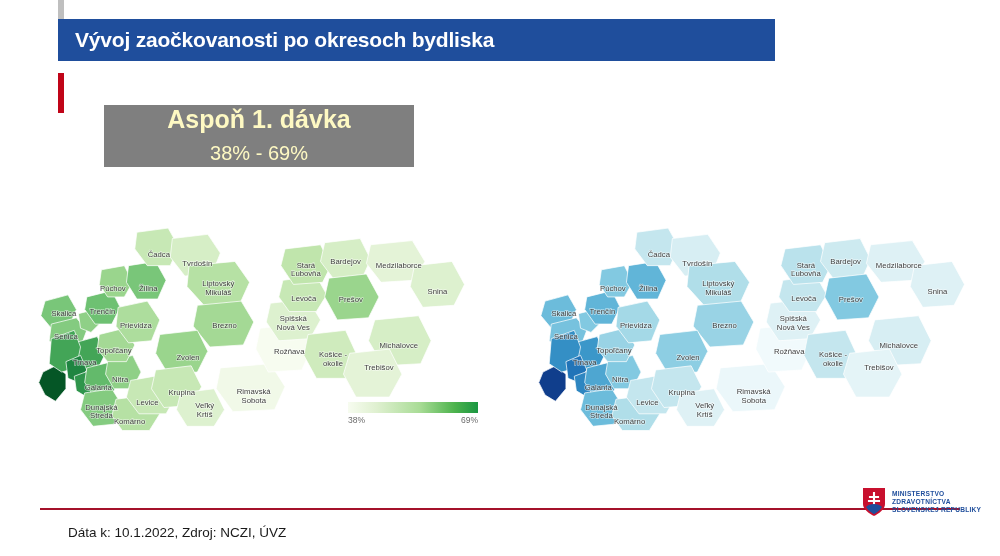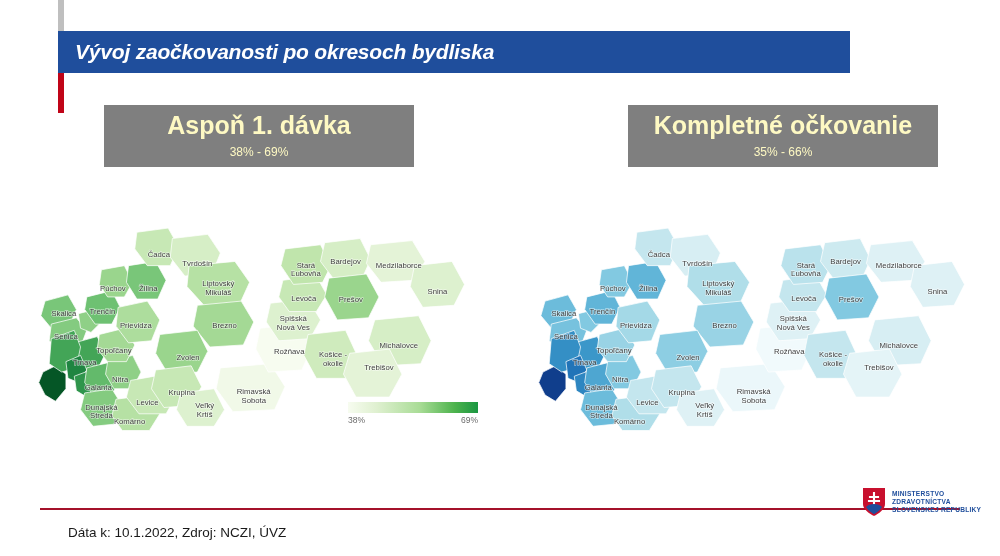--- a/index.html
+++ b/index.html
@@ -24,24 +24,24 @@
     background: #bfbfbf;
   }
   .accent-red {
     position: absolute; left: 58px; top: 73px;
     width: 6px; height: 40px;
     background: #c00418;
   }
 
   
   .title-bar {
-    position: absolute; left: 58px; top: 31px;
-    width: 792px; height: 42px;
+    position: absolute; left: 58px; top: 19px;
+    width: 717px; height: 42px;
     background: #1f4e9c;
-    display: flex; align-items: center; font-style: italic;
+    display: flex; align-items: center;
   }
   .title-text {
     color: #ffffff;
     font-size: 21px;
     font-weight: bold;
     letter-spacing: -0.2px;
     padding-left: 17px;
     white-space: nowrap;
   }
 
@@ -55,21 +55,21 @@
     color: #fef9c3;
   }
   .panel-head.left  { left: 104px; top: 105px; width: 310px; }
   .panel-head.right { left: 628px; top: 105px; width: 310px; }
   .panel-title {
     font-size: 25px; font-weight: bold;
     line-height: 1.05;
     white-space: nowrap;
   }
   .panel-range {
-    font-size: 12px; font-weight: normal;
+    font-size: 20px; font-weight: normal;
     line-height: 1.3;
     margin-top: 7px;
     white-space: nowrap;
   }
 
   
   .map-wrap { position: absolute; top: 205px; width: 480px; height: 235px; }
   .map-wrap.left  { left: 20px; }
   .map-wrap.right { left: 520px; }
   .map-wrap svg { display: block; width: 480px; height: 235px; }
@@ -134,24 +134,20 @@
 
   <div class="title-bar">
     <div class="title-text">Vývoj zaočkovanosti po okresoch bydliska</div>
   </div>
 
   <div class="panel-head left">
     <div class="panel-title">Aspoň 1. dávka</div>
     <div class="panel-range">38% - 69%</div>
   </div>
 
-  <div class="panel-head right">
-    <div class="panel-title">Kompletné očkovanie</div>
-    <div class="panel-range">35% - 66%</div>
-  </div>
 
   <div class="map-wrap left">
     <svg viewBox="0 0 460 225" preserveAspectRatio="xMidYMid meet">
       <g id="shapes-left">
           <polygon points="22,160 34,154 44,162 44,176 34,188 24,182 18,170" class="district" fill="rgb(5,86,38)"></polygon>
           <polygon points="24,92 46,86 54,100 48,114 30,118 20,106" class="district" fill="rgb(121,198,121)"></polygon>
           <polygon points="30,114 54,108 64,120 58,136 40,140 28,130" class="district" fill="rgb(132,203,128)"></polygon>
           <polygon points="56,104 72,100 78,112 68,122 58,118" class="district" fill="rgb(143,208,135)"></polygon>
           <polygon points="52,132 74,126 82,142 74,158 60,158 52,146" class="district" fill="rgb(67,165,87)"></polygon>
           <polygon points="30,128 52,120 58,136 54,156 40,160 28,152" class="district" fill="rgb(67,165,87)"></polygon>

